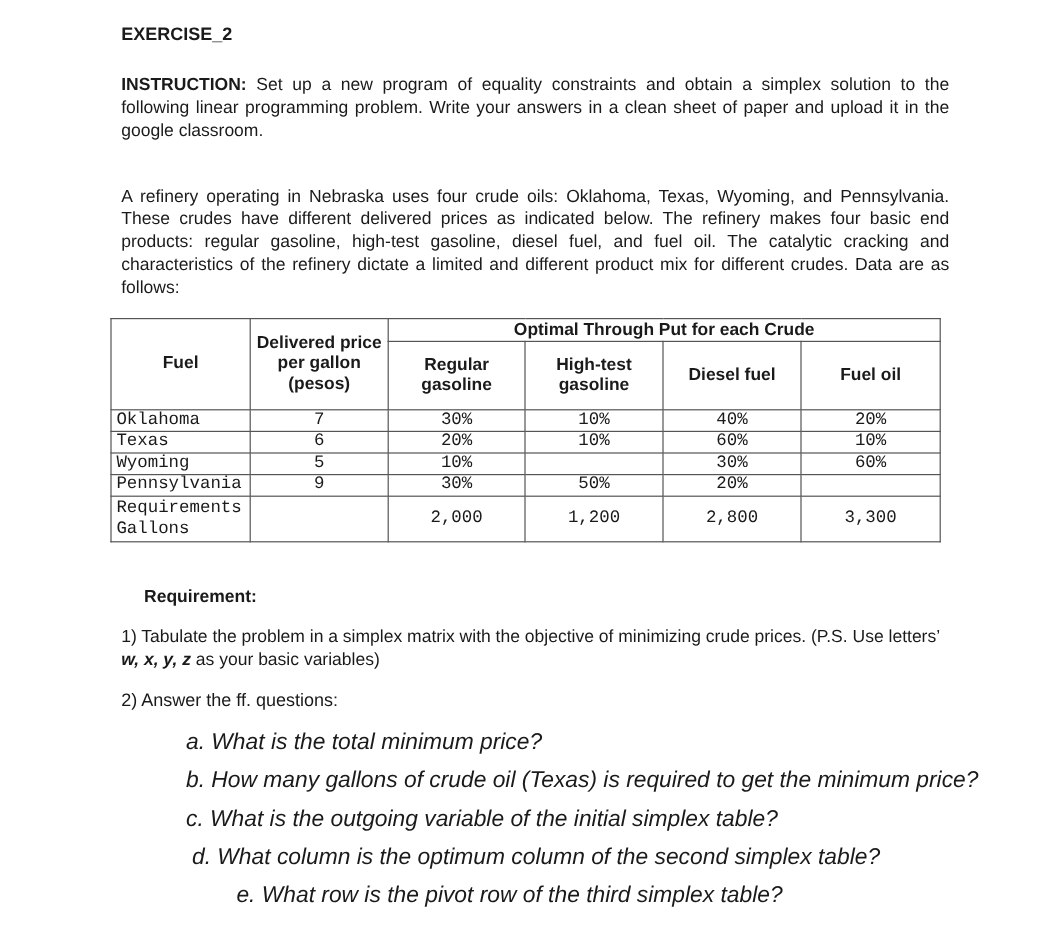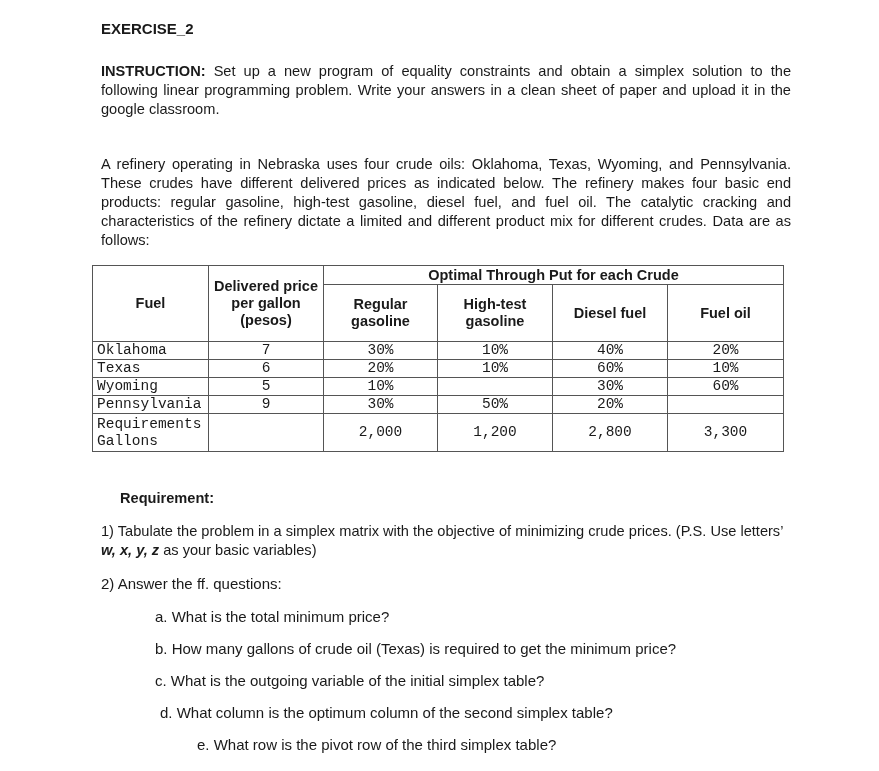--- a/index.html
+++ b/index.html
@@ -12,21 +12,21 @@
   .intro { top: 155px; }
   table.data { position: absolute; left: 92px; top: 265px; border-collapse: collapse; font-size: 14.5px; }
   table.data td, table.data th { border: 1px solid #555; padding: 0 4px; line-height: 17px; }
   table.data th { font-weight: bold; text-align: center; }
   table.data td { text-align: center; height: 17px; font-family: Liberation Mono, monospace; }
   table.data td.left { text-align: left; }
   .req-title { position: absolute; left: 101px; top: 490px; font-size: 14.6px; font-weight: bold; margin-left: 19px; }
   .req1 { position: absolute; left: 101px; top: 522px; width: 690px; font-size: 14.6px; line-height: 19px; }
   .req1 i { font-weight: bold; margin-top: 20px; }
   .req2 { position: absolute; left: 101px; top: 575px; font-size: 15px; }
-  .q { position: absolute; font-size: 15px; }
+  .q { position: absolute; font-size: 19px; font-style: italic; }
 </style>
 </head>
 <body>
 
 <div class="title">EXERCISE_2</div>
 
 <div class="para instr"><b>INSTRUCTION:</b><span> Set up a new program of equality constraints and obtain a simplex solution to the following linear programming problem. Write your answers in a clean sheet of paper and upload it in the google classroom.</span></div>
 
 <div class="para intro">A refinery operating in Nebraska uses four crude oils: Oklahoma, Texas, Wyoming, and Pennsylvania. These crudes have different delivered prices as indicated below. The refinery makes four basic end products: regular gasoline, high-test gasoline, diesel fuel, and fuel oil. The catalytic cracking and characteristics of the refinery dictate a limited and different product mix for different crudes. Data are as follows:</div>
 

